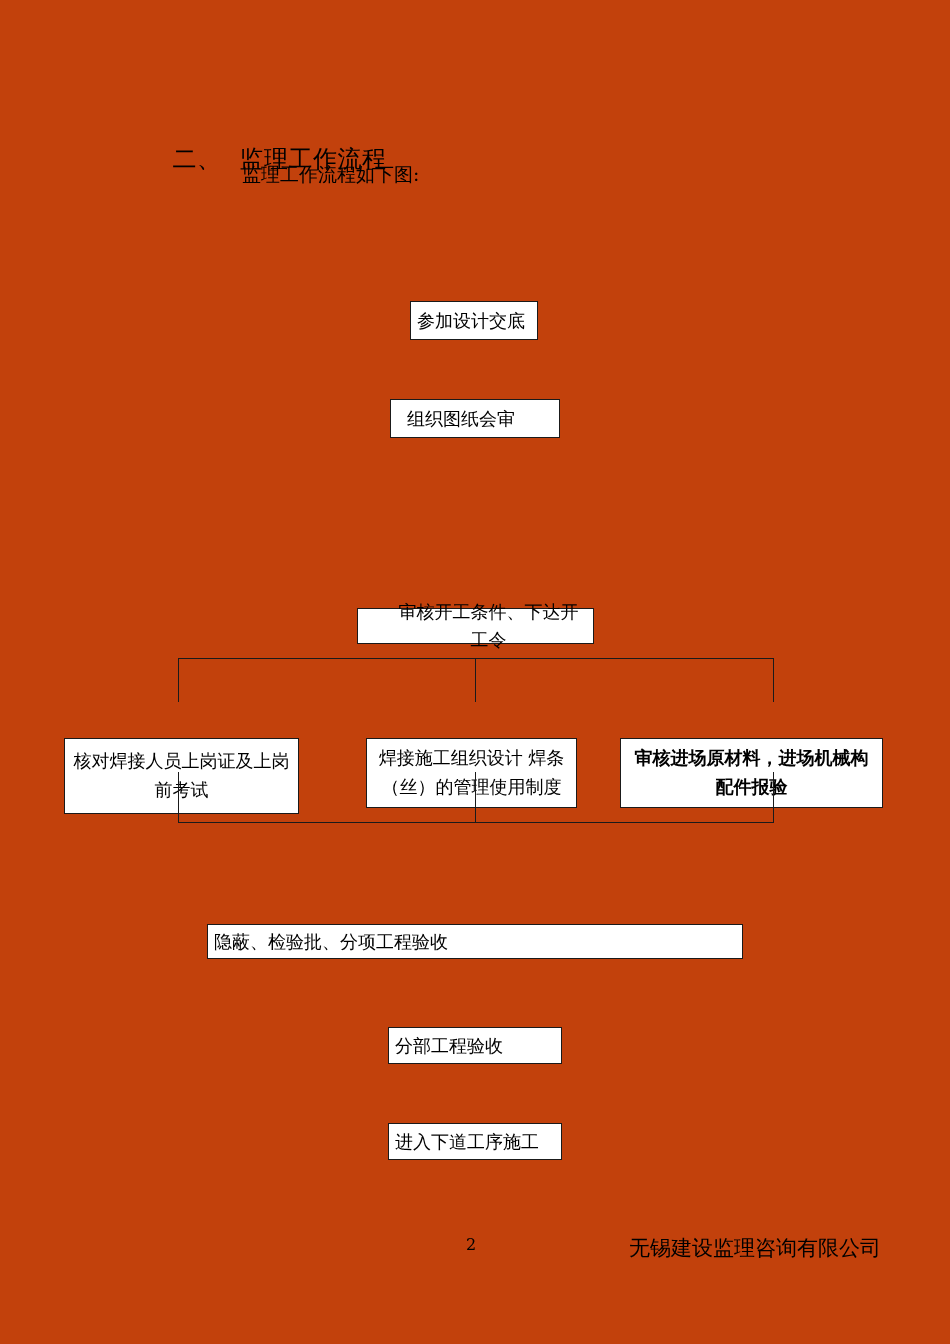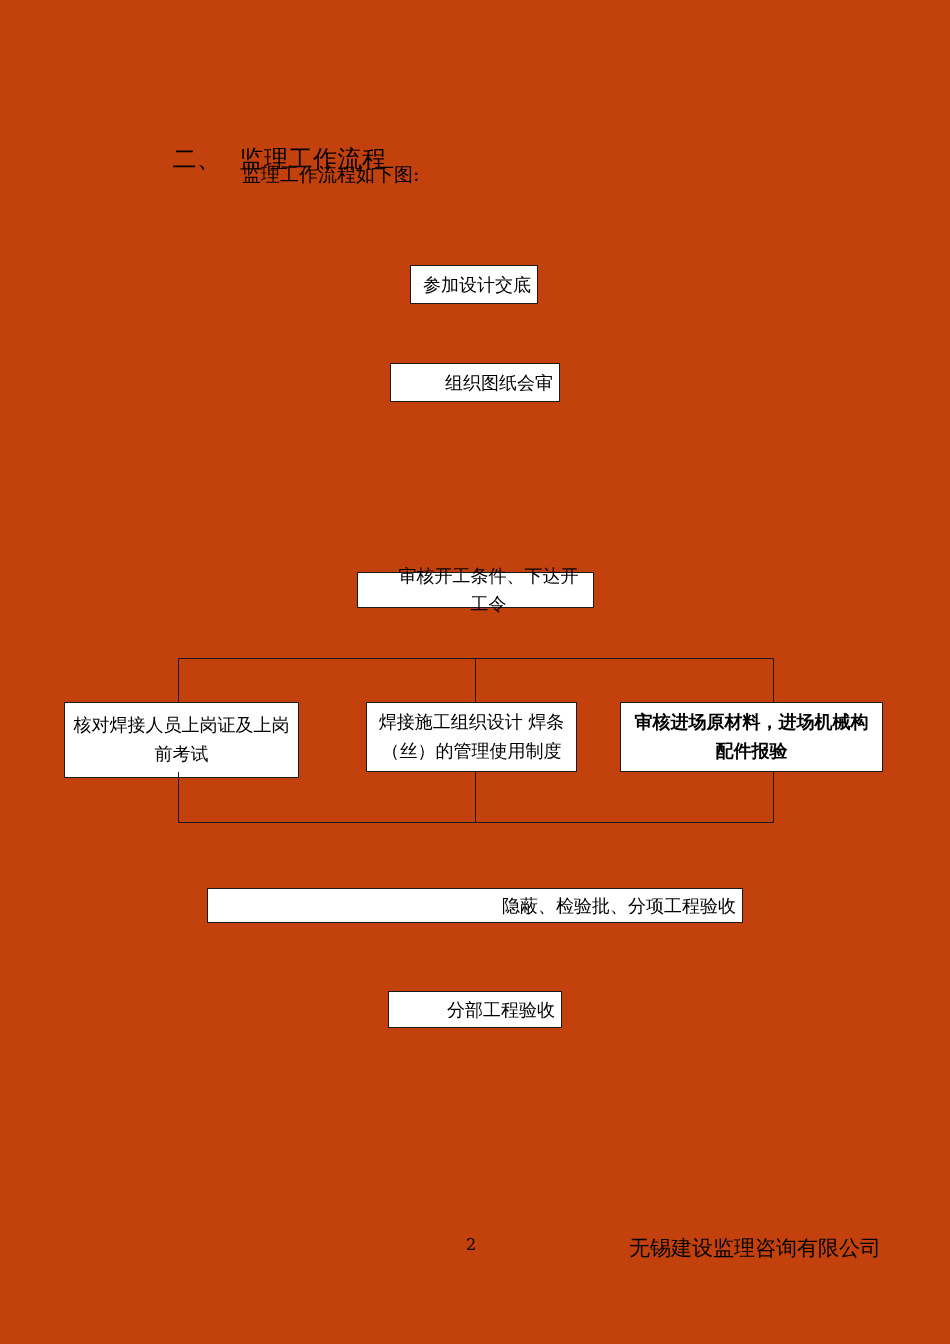--- a/index.html
+++ b/index.html
@@ -43,25 +43,26 @@
   }
 
   
   .flow-box {
     position: absolute;
     box-sizing: border-box;
     border: 1.5px solid #1a1a1a;
     background: #ffffff;
     display: flex;
     align-items: center;
-    justify-content: flex-end;
+    justify-content: flex-start;
     text-align: center;
     font-size: 18px;
     line-height: 1.55;
     padding: 2px 6px;
+    margin-top: 36px;
   }
   .flow-box.two-line { line-height: 1.6; }
 
   
   .conn-v {
     position: absolute;
     width: 0;
     border-left: 1.5px solid #1a1a1a;
   }
   .conn-h {
@@ -133,17 +134,20 @@
   <div class="conn-h" style="left:178px; top:822px; width:596px;"></div>
 
   <div class="flow-box" style="left:207px; top:888px; width:536px; height:35px;">
     <span>隐蔽、检验批、分项工程验收</span>
   </div>
 
   <div class="flow-box" style="left:388px; top:991px; width:174px; height:37px;">
     <span>分部工程验收</span>
   </div>
 
+  <div class="flow-box" style="left:388px; top:1087px; width:174px; height:37px;">
+    <span>进入下道工序施工</span>
+  </div>
 
   <div class="footer-page-number">2</div>
   <div class="footer-company">无锡建设监理咨询有限公司</div>
 
 </div>
 
 </body></html>

